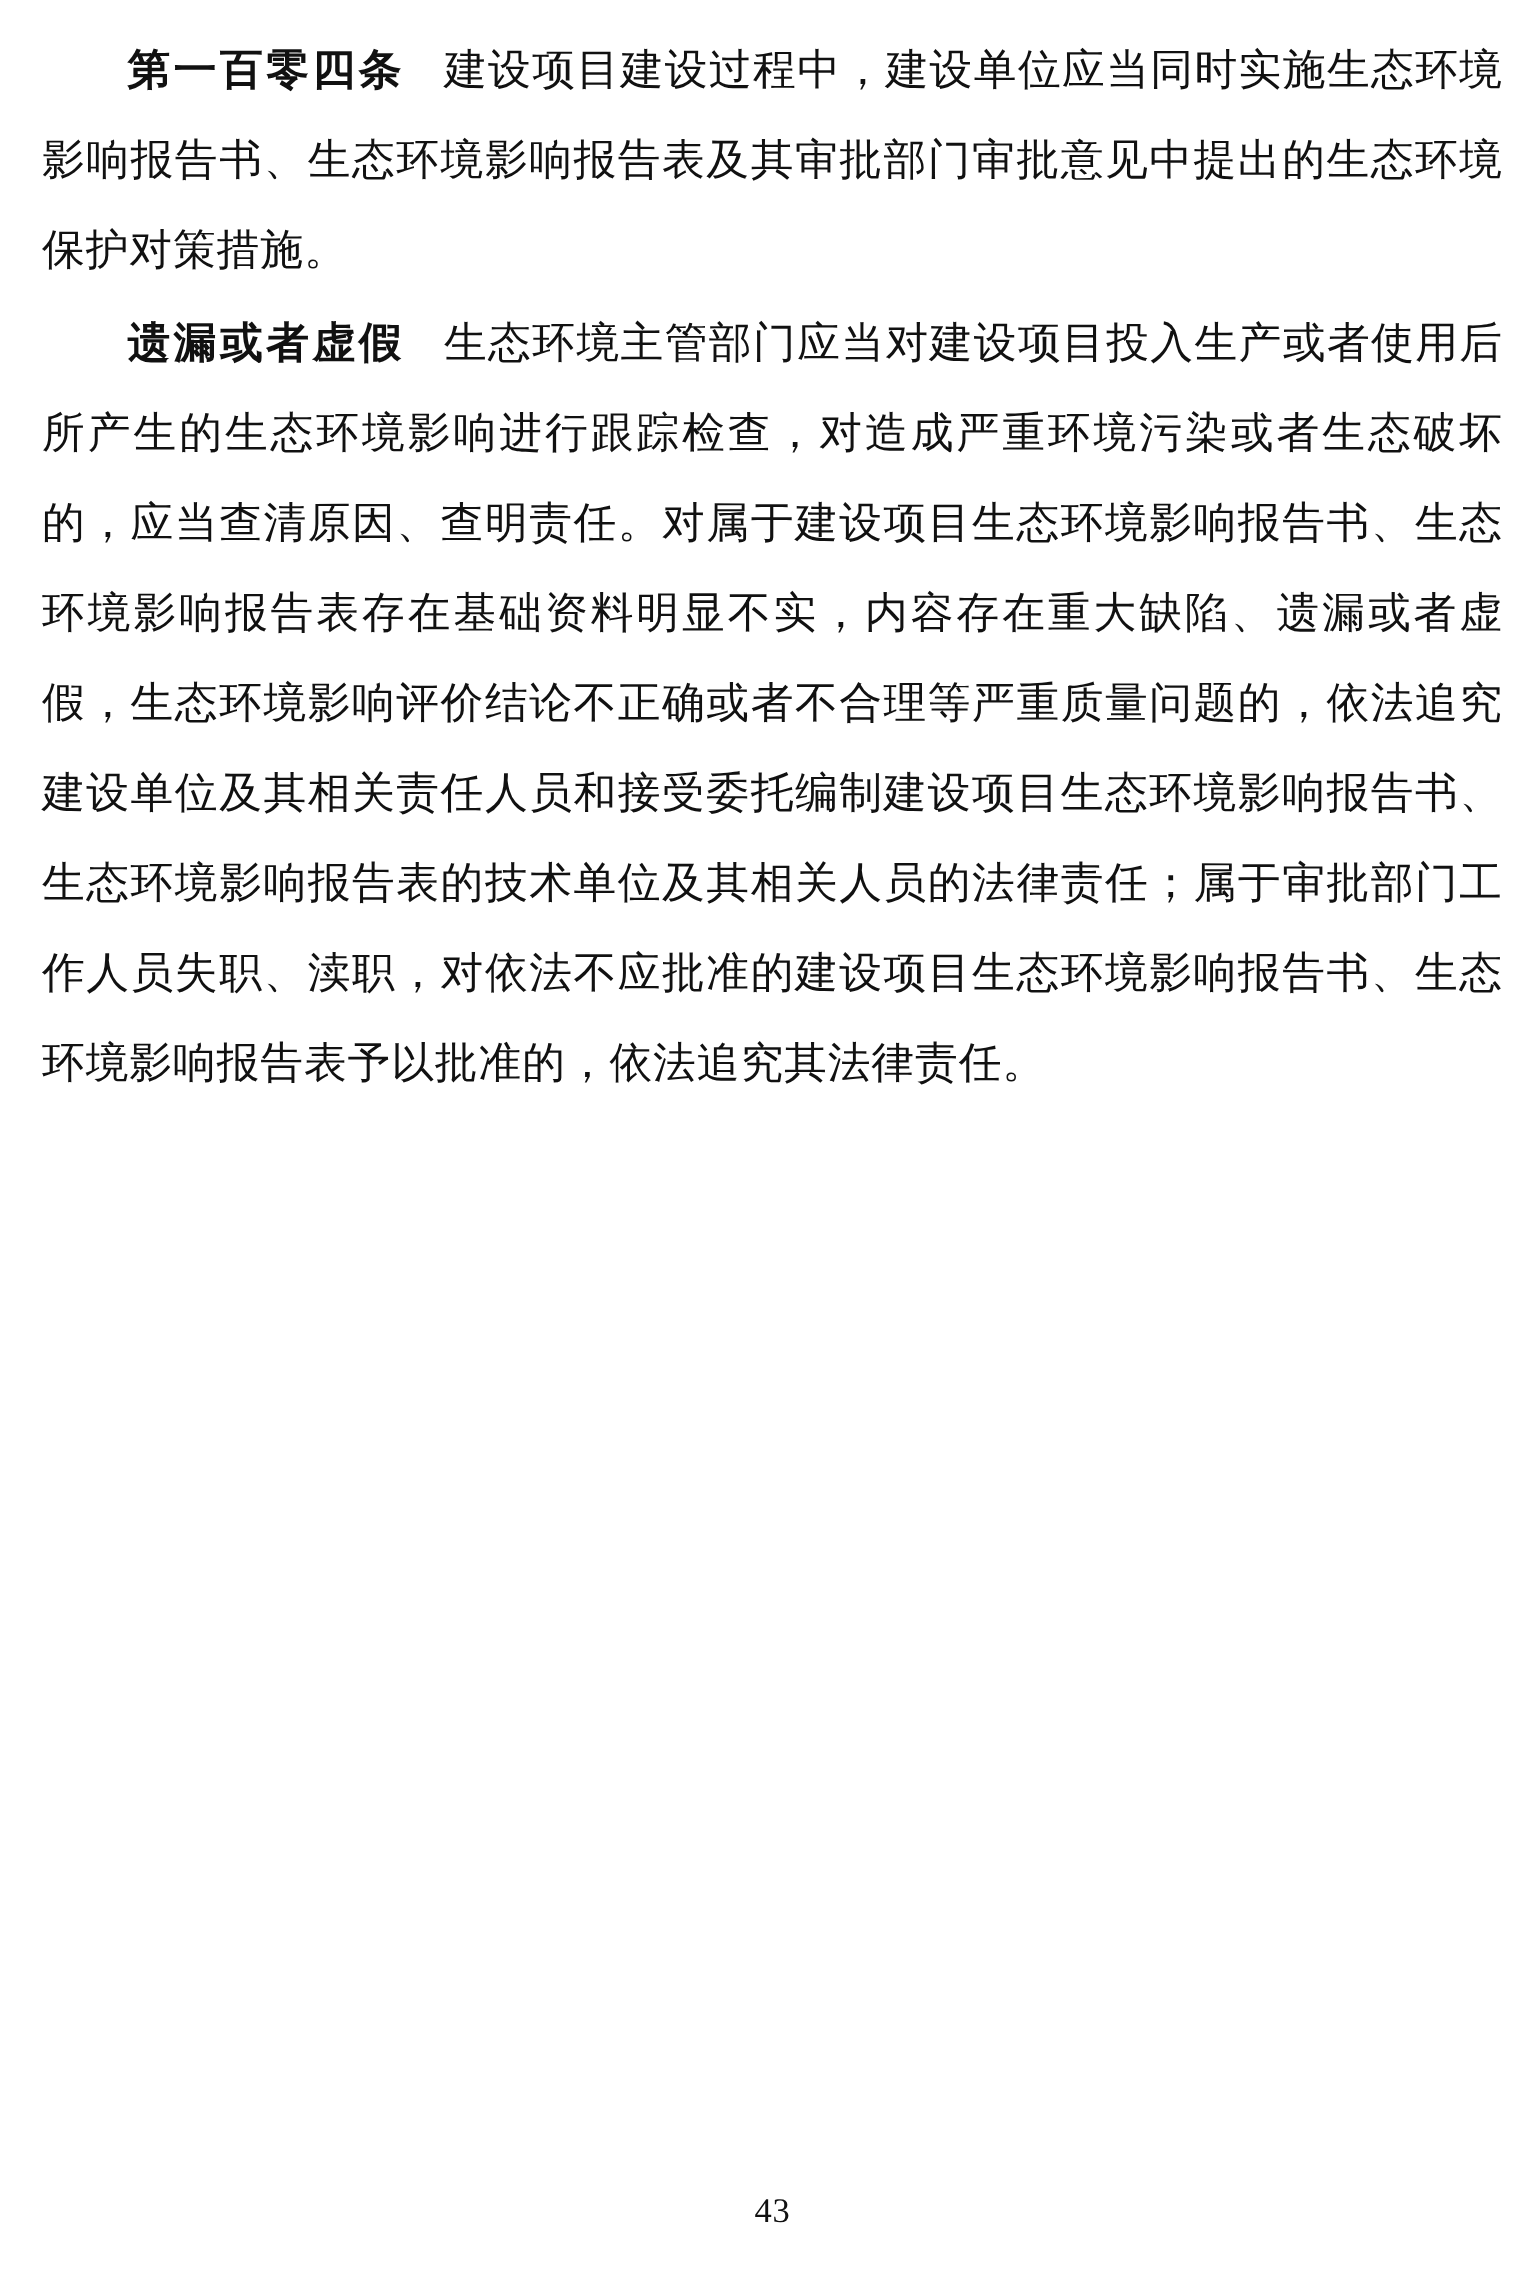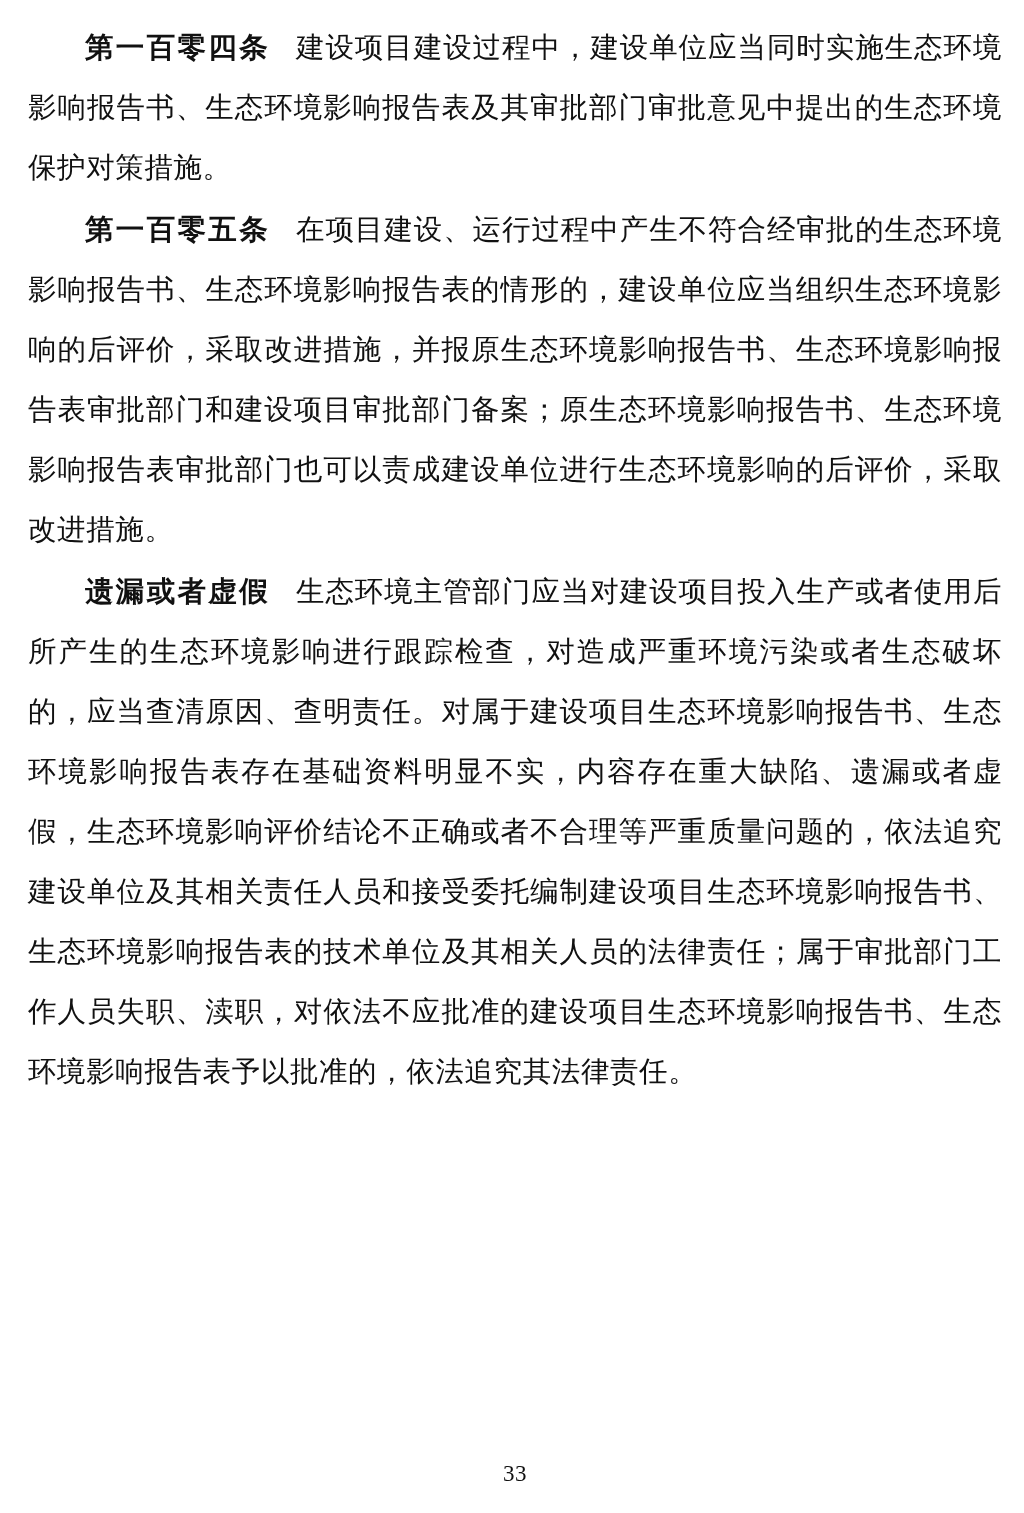--- a/index.html
+++ b/index.html
@@ -57,25 +57,22 @@
 <body>
 
 <div class="page">
 
   <div class="body-text">
 
     <p class="article">
       <span class="heading">第一百零四条</span><span class="sep"></span><span>建设项目建设过程中，建设单位应当同时实施生态环境影响报告书、生态环境影响报告表及其审批部门审批意见中提出的生态环境保护对策措施。</span>
     </p>
 
-    <p class="article">
-      <span class="heading">第一百零五条</span><span class="sep"></span><span>在项目建设、运行过程中产生不符合经审批的生态环境影响报告书、生态环境影响报告表的情形的，建设单位应当组织生态环境影响的后评价，采取改进措施，并报原生态环境影响报告书、生态环境影响报告表审批部门和建设项目审批部门备案；原生态环境影响报告书、生态环境影响报告表审批部门也可以责成建设单位进行生态环境影响的后评价，采取改进措施。</span>
-    </p>
 
     <p class="article">
       <span class="heading">遗漏或者虚假</span><span class="sep"></span><span>生态环境主管部门应当对建设项目投入生产或者使用后所产生的生态环境影响进行跟踪检查，对造成严重环境污染或者生态破坏的，应当查清原因、查明责任。对属于建设项目生态环境影响报告书、生态环境影响报告表存在基础资料明显不实，内容存在重大缺陷、遗漏或者虚假，生态环境影响评价结论不正确或者不合理等严重质量问题的，依法追究建设单位及其相关责任人员和接受委托编制建设项目生态环境影响报告书、生态环境影响报告表的技术单位及其相关人员的法律责任；属于审批部门工作人员失职、渎职，对依法不应批准的建设项目生态环境影响报告书、生态环境影响报告表予以批准的，依法追究其法律责任。</span>
     </p>
 
   </div>
 
-  <div class="footer">33</div>
+  <div class="footer">43</div>
 
 </div>
 
 </body></html>

